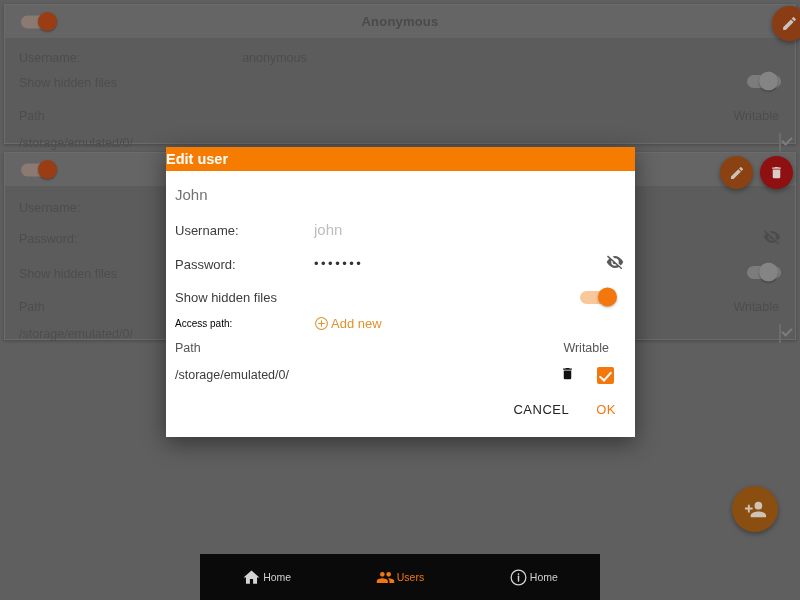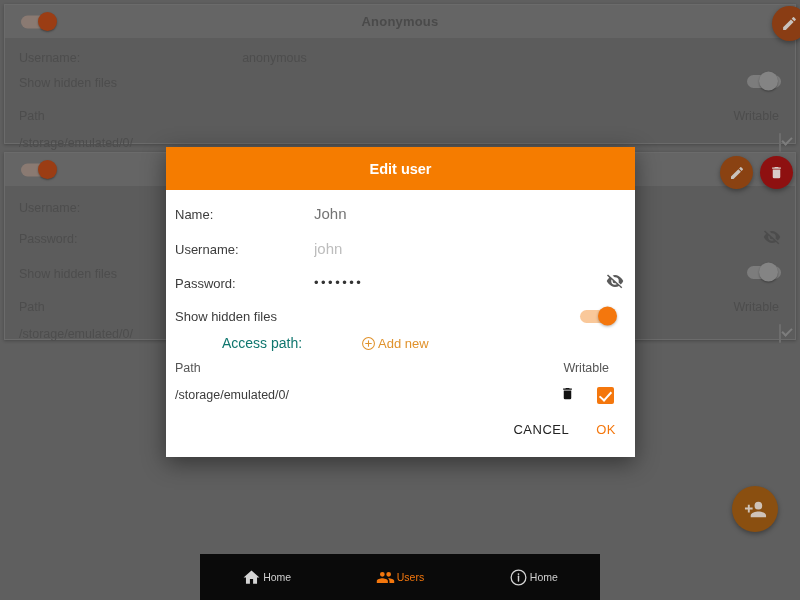--- a/index.html
+++ b/index.html
@@ -76,22 +76,22 @@
   .eye-dim { opacity: .45; }
 
   
   #dialog {
     position: absolute;
     left: 166px; top: 147px; width: 469px;
     background: #ffffff;
     box-shadow: 0 6px 22px rgba(0,0,0,.45);
   }
   .dlg-title-bar {
-    height: 43px; background: #f57c00;
-    display: flex; align-items: center; justify-content: center;
+    height: 24px; background: #f57c00;
+    display: flex; align-items: center; 
   }
   .dlg-title { color: #fff; font-size: 14.5px; font-weight: bold; }
   .dlg-body { padding: 14px 9px 8px 9px; }
 
   .f-row { display: flex; align-items: flex-end; margin-bottom: 7px; }
   .f-label { width: 139px; font-size: 13px; color: #3c3c3c; padding-bottom: 5px; flex: none; }
   .f-input-wrap { flex: 1; position: relative; }
   .f-input {
     width: 100%; border: none; outline: none;
     font-family: "Liberation Sans", sans-serif;
@@ -108,21 +108,21 @@
   .toggle-row { display: flex; align-items: center; margin: 9px 0 4px 0; height: 22px; }
   .toggle-label { font-size: 13px; color: #3c3c3c; flex: 1; }
   .switch-on { position: relative; width: 34px; height: 13px; border-radius: 7px; background: #f9c89a; margin-right: 12px; }
   .switch-on .thumb2 {
     position: absolute; right: -3px; top: 50%; transform: translateY(-50%);
     width: 19px; height: 19px; border-radius: 50%;
     background: #f4770d; box-shadow: 0 1px 3px rgba(0,0,0,.3);
   }
 
   .access-row { display: flex; align-items: center; margin: 8px 0 4px 0; }
-  .access-label { width: 139px; font-size: 14px; color: #0f766e; flex: none; margin-left: 47px; }
+  .access-label { width: 139px; font-size: 10px; color: #000000; flex: none; }
   .add-new { display: flex; align-items: center; gap: 2px; color: #e0922c; font-size: 13px; cursor: pointer; }
 
   .path-head { display: flex; align-items: center; margin-top: 10px; }
   .path-head .h { font-size: 12.5px; color: #555; }
   .path-head .h.right { margin-left: auto; margin-right: 17px; }
 
   .path-row { display: flex; align-items: center; margin-top: 9px; height: 22px; }
   .path-val { font-size: 12.5px; color: #3c3c3c; }
   .path-actions { margin-left: auto; display: flex; align-items: center; gap: 22px; margin-right: 12px; }
   .chk-on {
@@ -243,21 +243,20 @@
     </div>
   </div>
 
   <div id="dialog">
     <div class="dlg-title-bar">
       <span class="dlg-title">Edit user</span>
     </div>
     <div class="dlg-body">
 
       <div class="f-row">
-        <span class="f-label">Name:</span>
         <span class="f-input-wrap">
           <input class="f-input" type="text" value="John" style="">
           <span class="underline focused"></span>
         </span>
       </div>
 
       <div class="f-row" style="margin-top:12px;">
         <span class="f-label">Username:</span>
         <span class="f-input-wrap">
           <input class="f-input" type="text" placeholder="john" style="">

